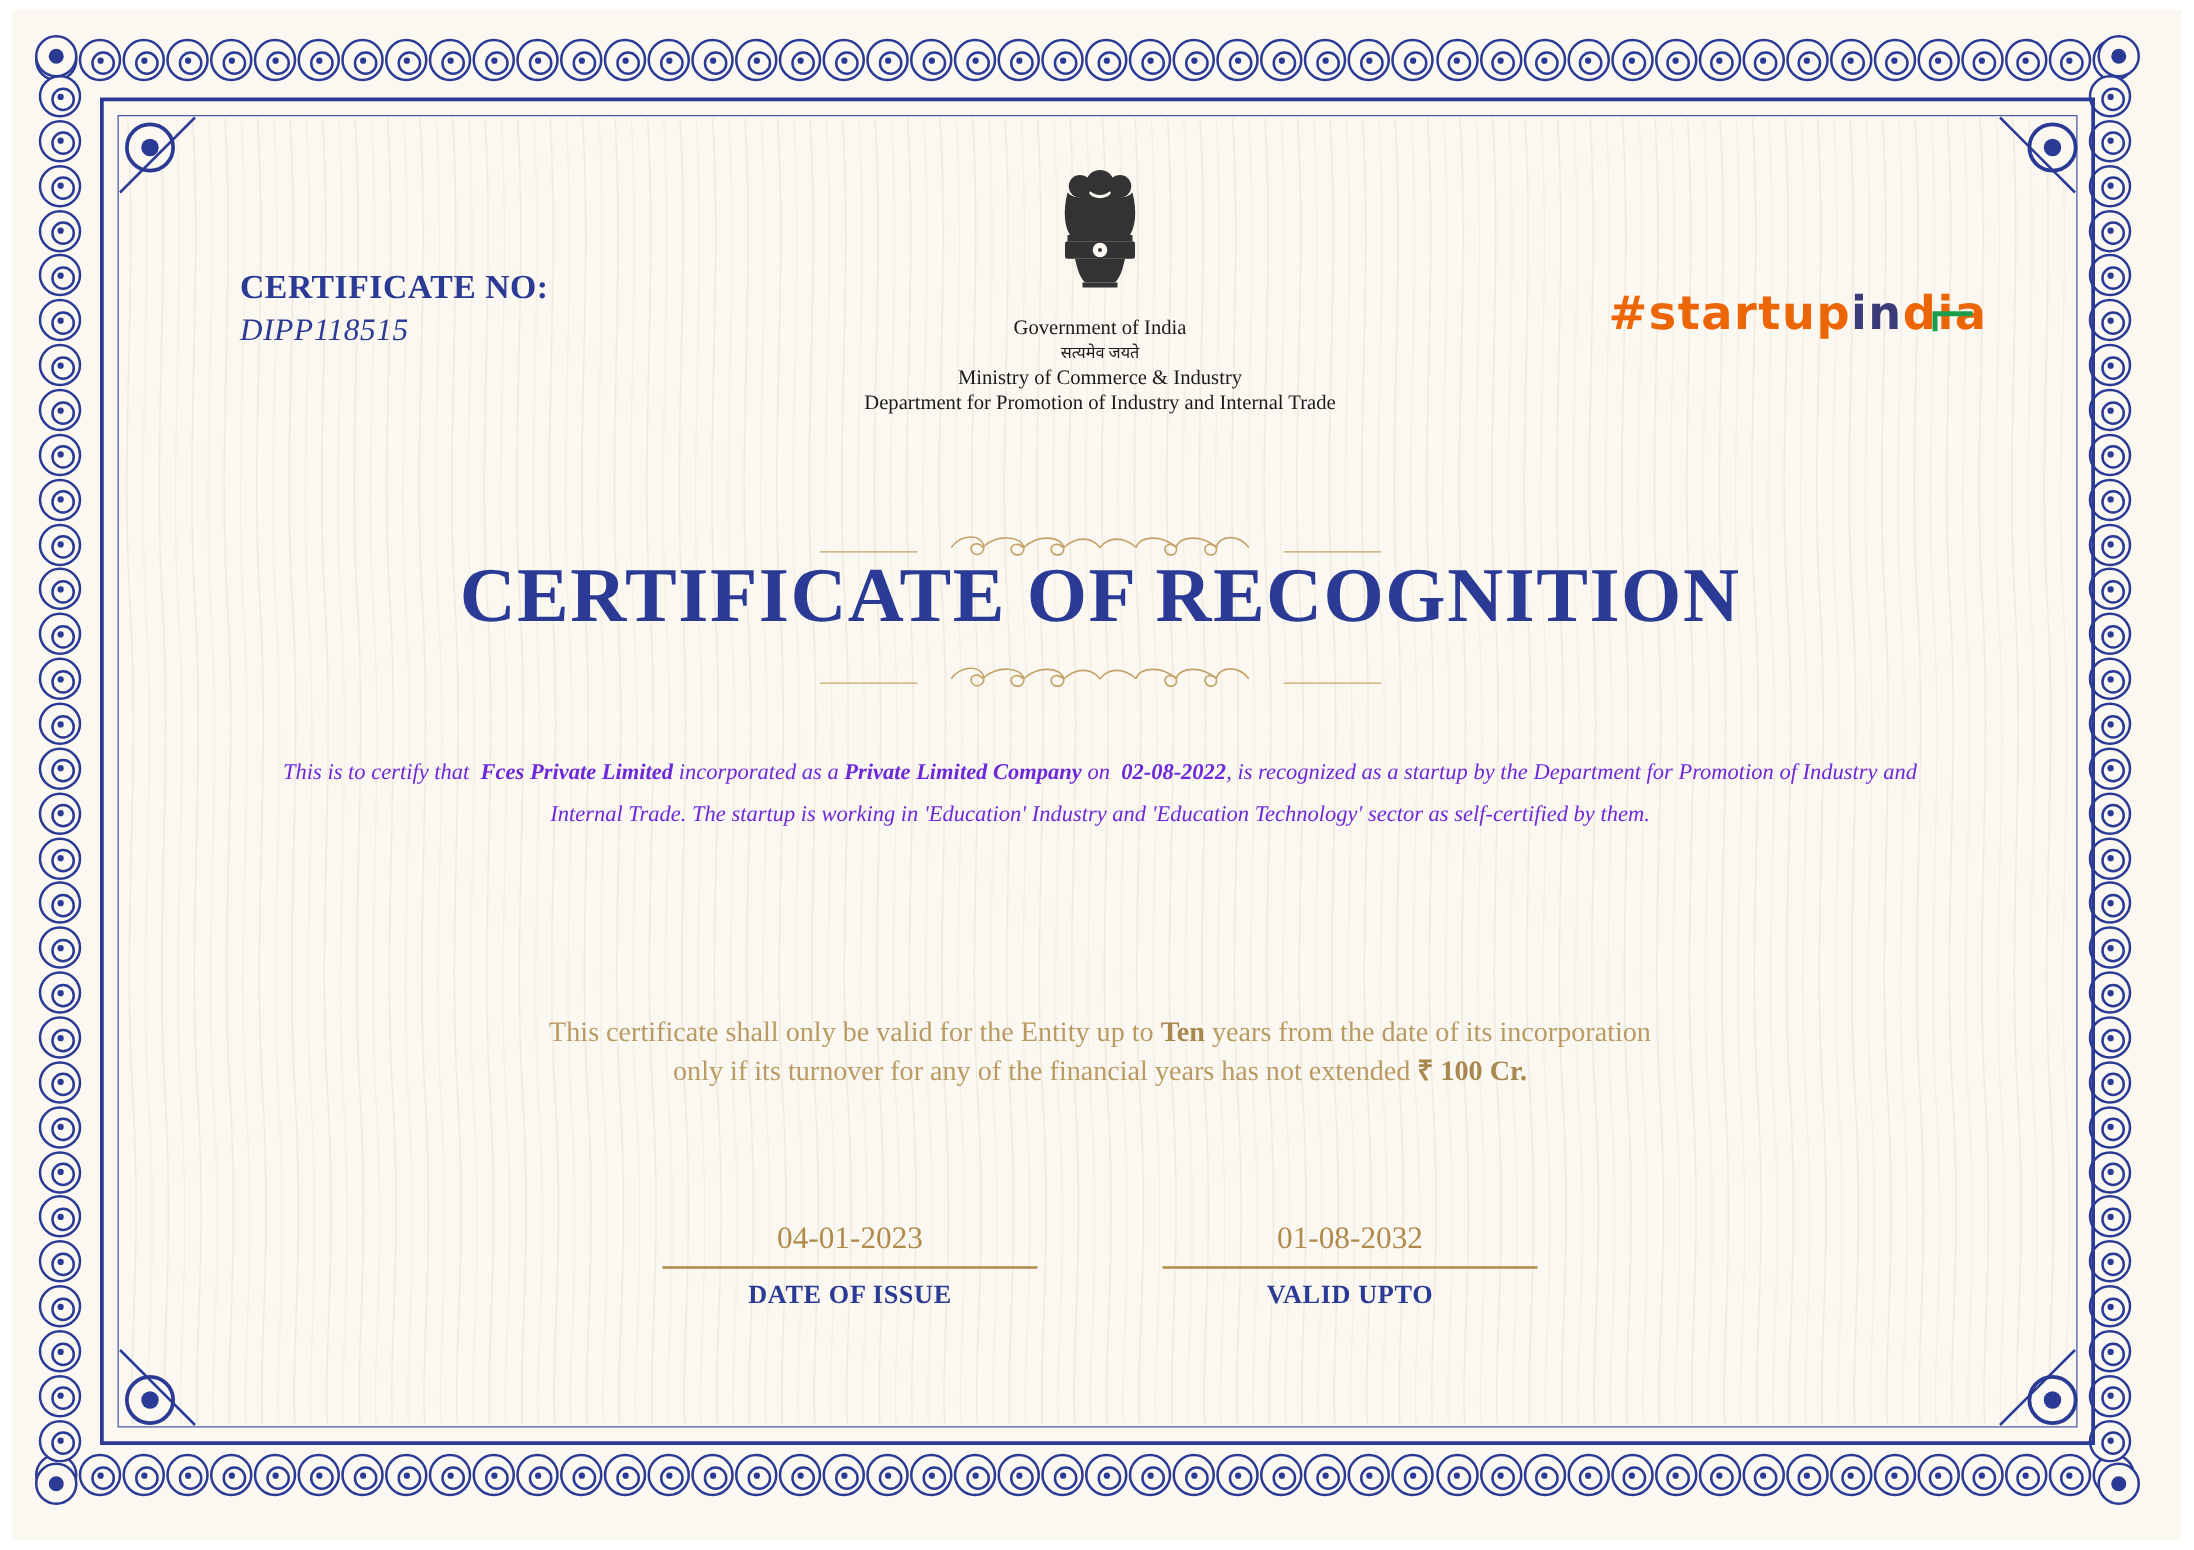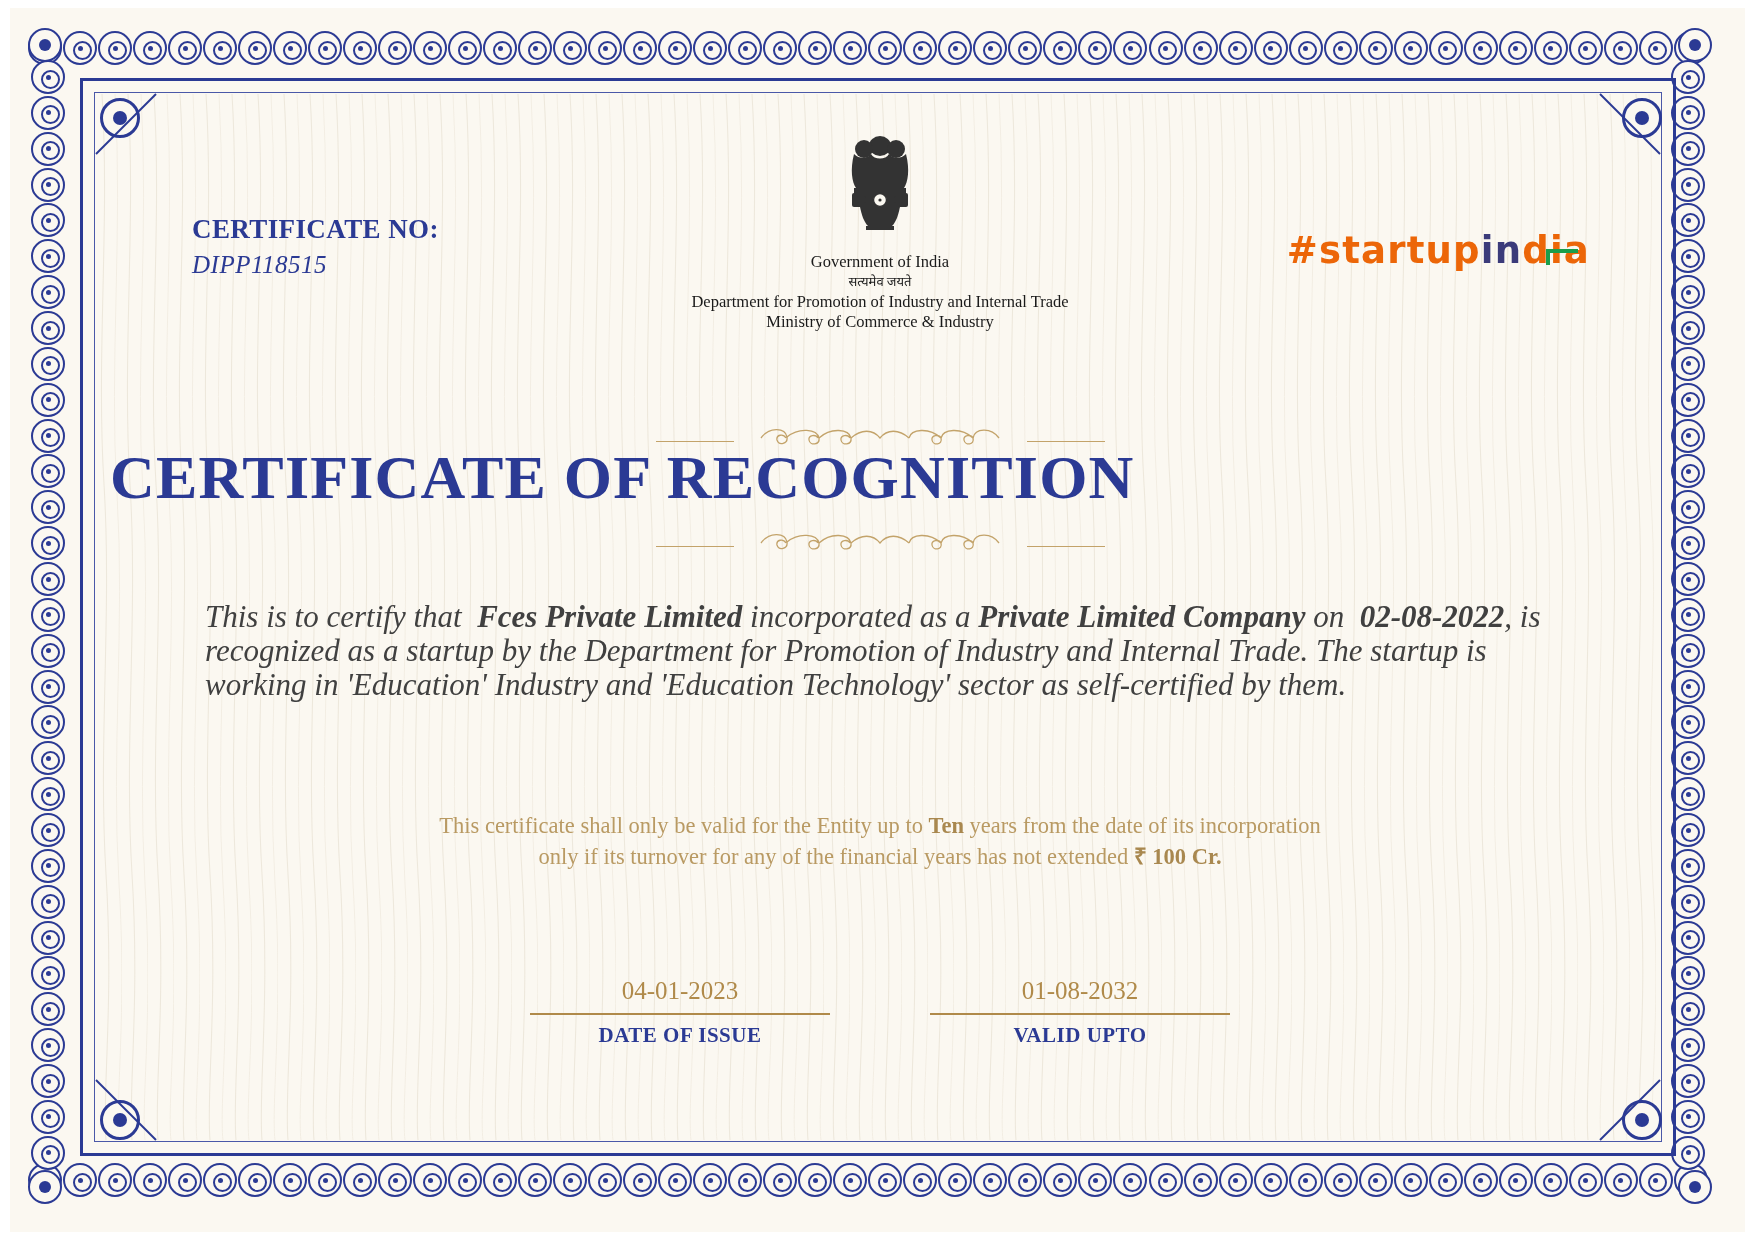--- a/index.html
+++ b/index.html
@@ -260,35 +260,36 @@
   .swirl {
     display: inline-block;
     vertical-align: middle;
   }
 
   .title {
     position: absolute;
     left: 0;
     top: 337px;
     width: 1540px;
+    text-align: center;
     font-size: 62px;
     font-weight: bold;
     color: #2b3a94;
     letter-spacing: 1.2px;
     font-family: "Liberation Serif", serif;
   }
 
   .body-text {
     position: absolute;
     left: 95px;
     top: 495px;
     width: 1350px;
-    text-align: left;
-    color: #404040;
-    font-size: 31px;
+    text-align: center;
+    color: #6d28d9;
+    font-size: 18px;
     line-height: 34px;
     font-style: italic;
     font-family: "Liberation Serif", serif;
   }
   .body-text b { font-weight: bold; }
 
   .validity-text {
     position: absolute;
     left: 170px;
     top: 705px;
@@ -569,22 +570,22 @@
             <rect x="23" y="66" width="9" height="7" rx="1.5"></rect>
             <rect x="60" y="66" width="9" height="7" rx="1.5"></rect>
 
             <path d="M26 77 C 28 86, 30 92, 34 96 L58 96 C 62 92, 64 86, 66 77 Z"></path>
             <rect x="32" y="96" width="28" height="4"></rect>
           </g>
         </svg>
       </div>
       <div class="emblem-line">Government of India</div>
       <div class="emblem-line" style="font-size:13px;">सत्यमेव जयते</div>
+      <div class="emblem-line">Ministry of Commerce &amp; Industry</div>
       <div class="emblem-line">Department for Promotion of Industry and Internal Trade</div>
-      <div class="emblem-line">Ministry of Commerce &amp; Industry</div>
     </div>
 
     <div class="startup-logo">
       <div class="txt">
         <span>#</span><span>startup</span><span class="dark">in</span><span>di</span><span>a</span>
       </div>
     </div>
     <div class="flag-swoosh">
       <svg viewBox="0 0 44 26" width="44" height="26" xmlns="http://www.w3.org/2000/svg">
         <path d="M4 22 L4 8 L34 8" fill="none" stroke="#1a9e4b" stroke-width="4"></path>

